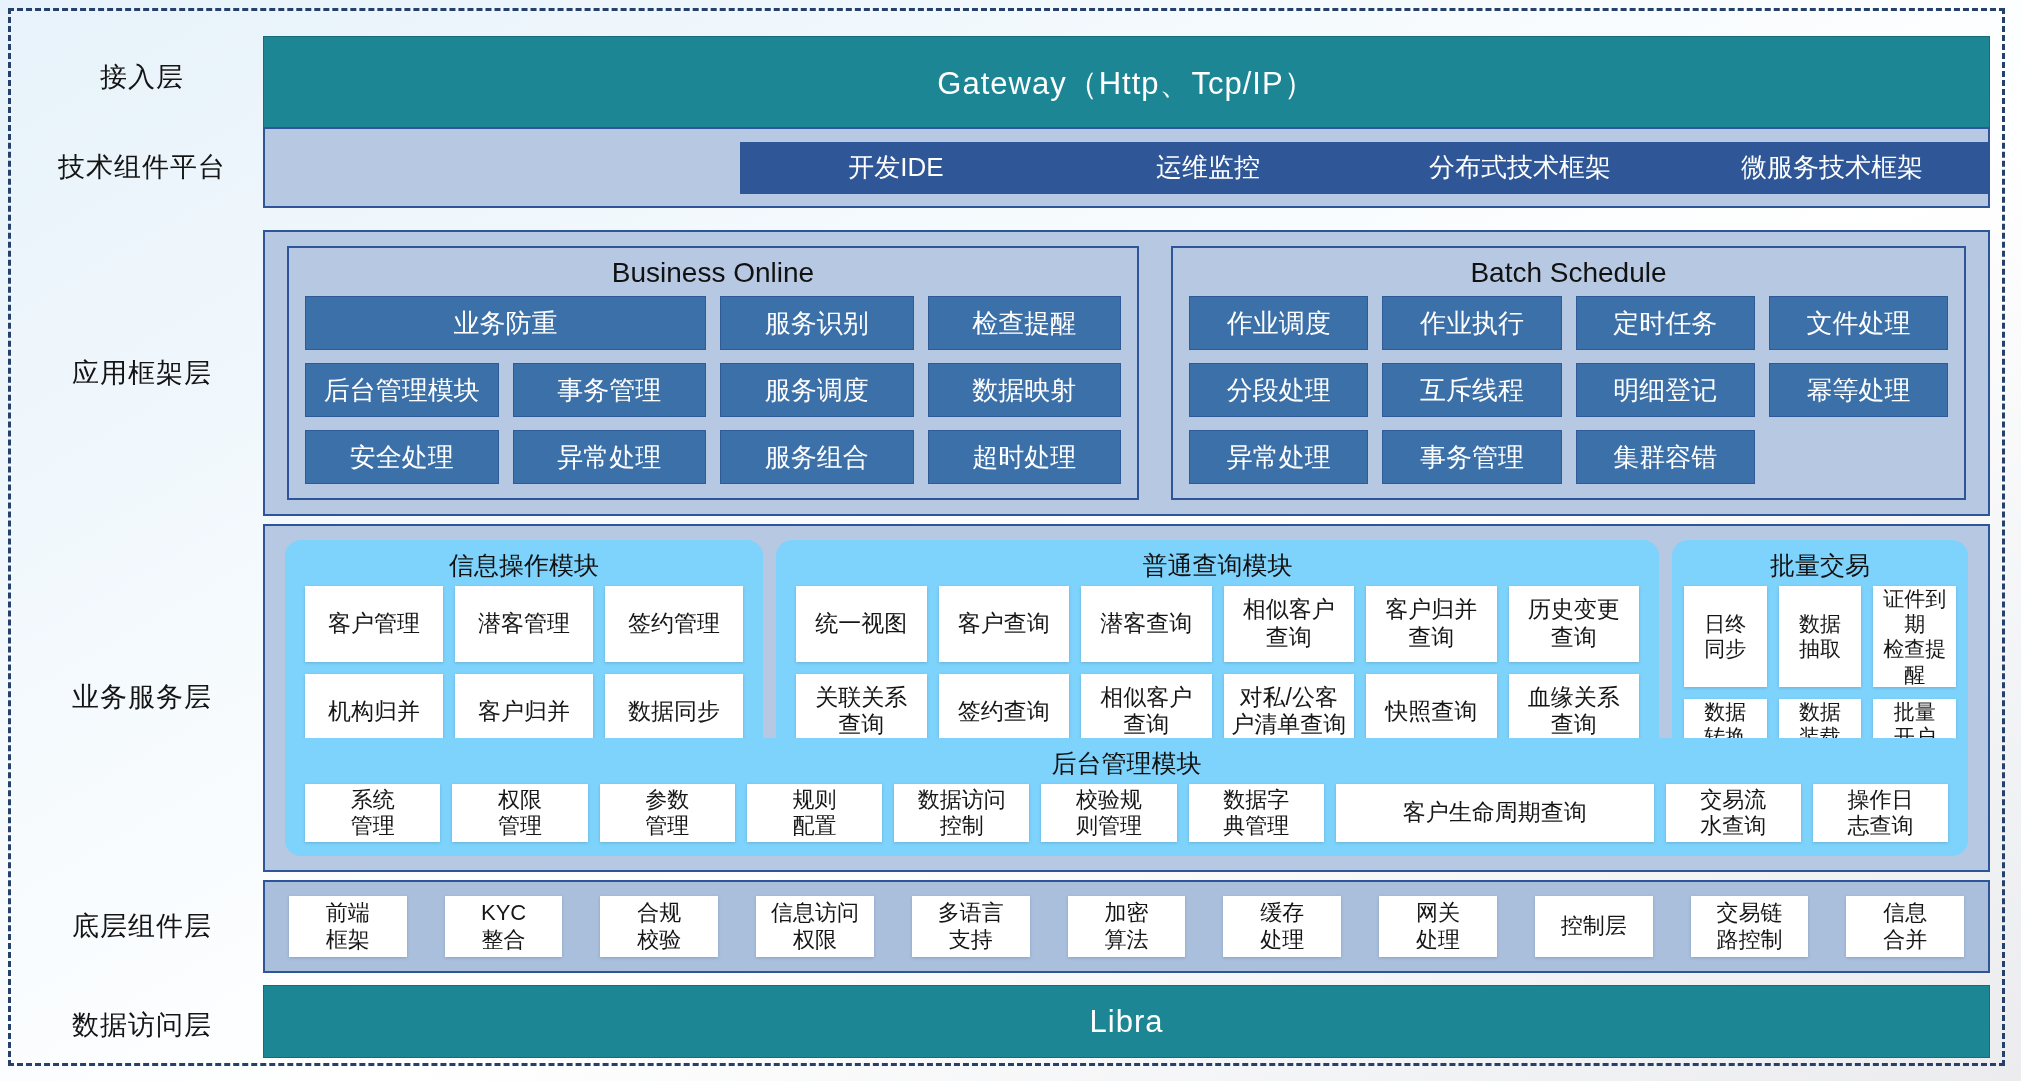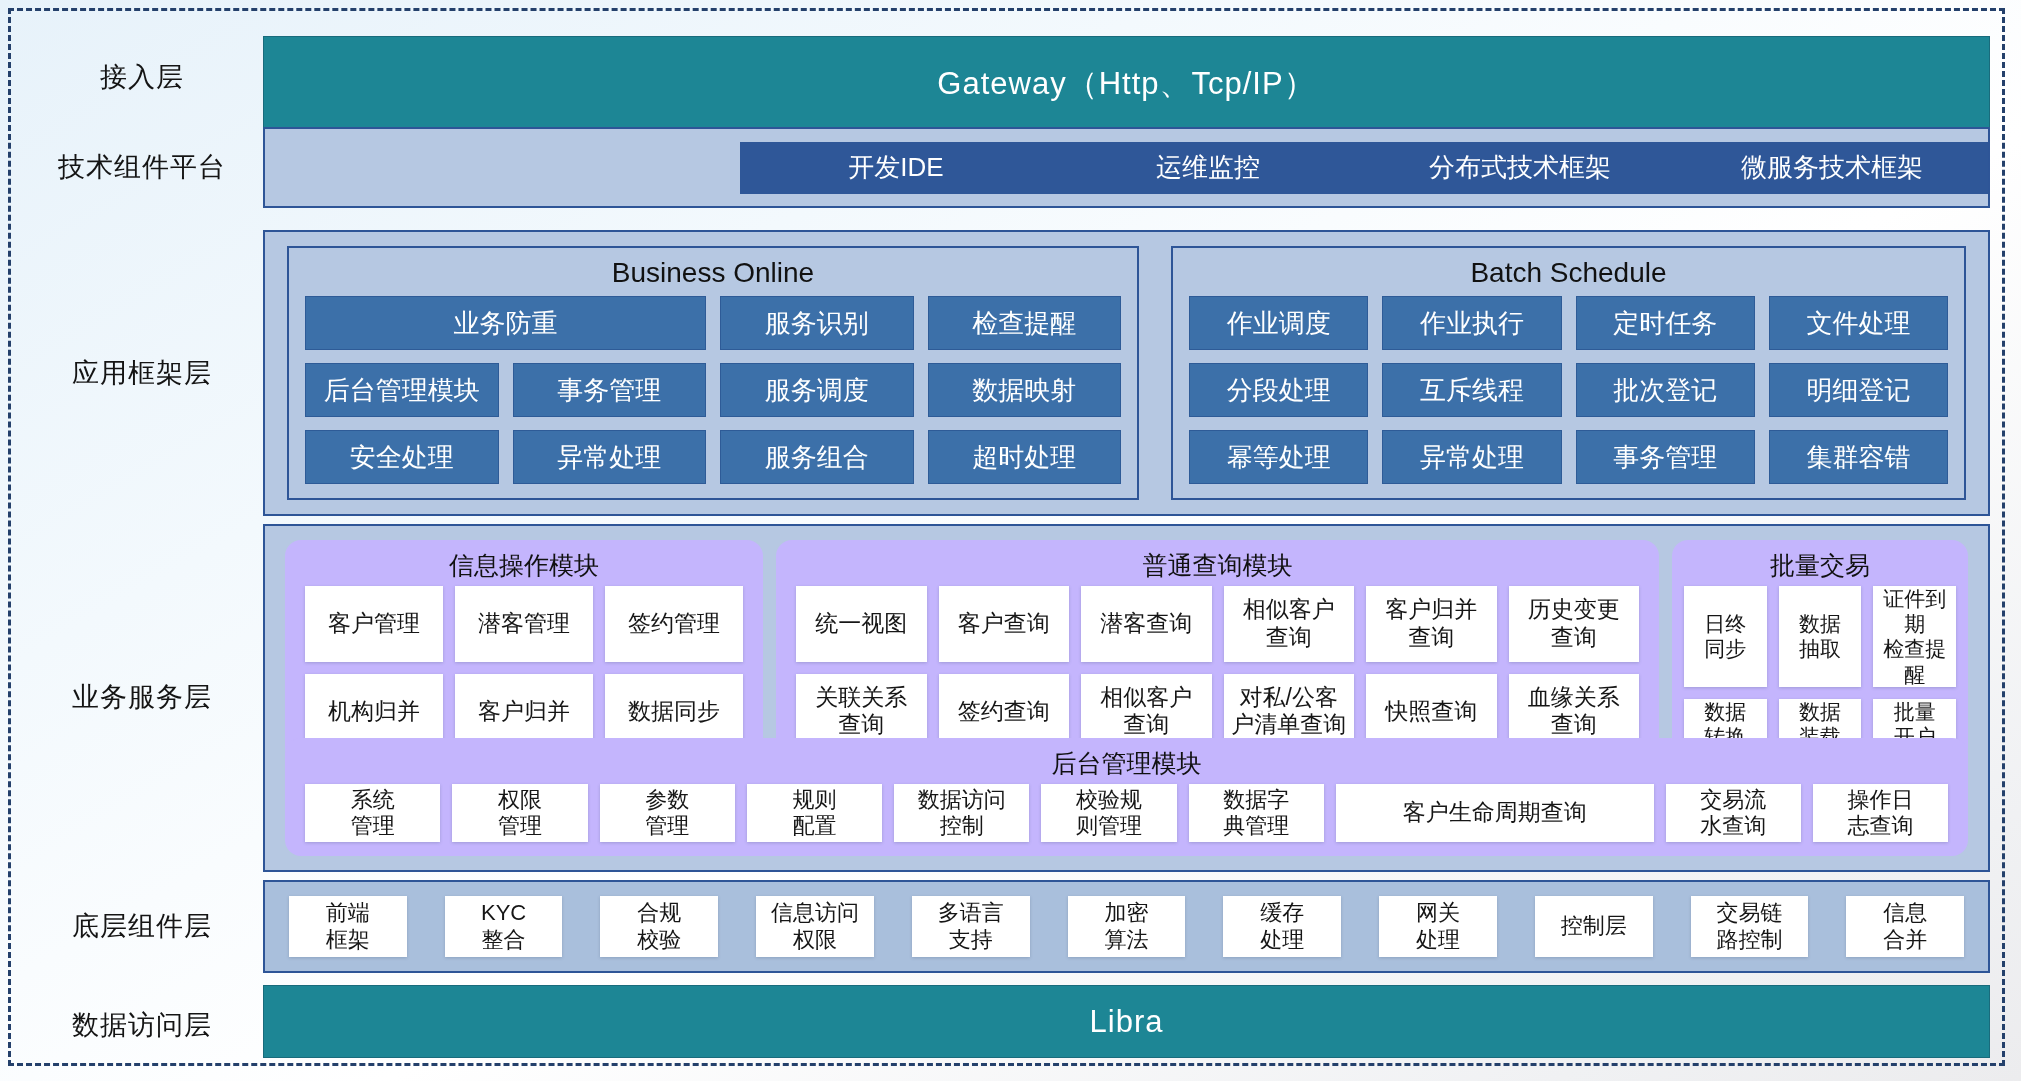--- a/index.html
+++ b/index.html
@@ -31,21 +31,21 @@
   .group{border:2px solid #2e5597;padding:2px 16px 14px;display:flex;flex-direction:column;box-sizing:border-box;}
   .group-title{text-align:center;font-size:28px;color:#111;height:46px;line-height:46px;}
   .grid4{display:grid;grid-template-columns:repeat(4,1fr);gap:13px 14px;flex:1;}
   .blue-btn{background:#3c70a9;border:1px solid #2e5b97;color:#fff;font-size:26px;
     display:flex;align-items:center;justify-content:center;box-sizing:border-box;}
   .span2{grid-column:span 2;}
 
   .bizsvc{top:524px;height:348px;background:#b6c8e2;border:2px solid #2e5597;
     padding:14px 20px;display:flex;flex-direction:column;gap:12px;}
   .panel-row{display:grid;grid-template-columns:478px 1fr 296px;gap:13px;flex:1;min-height:0;}
-  .panel{background:#c4b5fd;border-radius:16px;padding:4px 20px 14px;
+  .panel{background:#7dd3fc;border-radius:16px;padding:4px 20px 14px;
     display:flex;flex-direction:column;box-sizing:border-box;min-width:0;}
   .panel-title{text-align:center;font-size:25px;color:#111;height:42px;line-height:42px;white-space:nowrap;}
   .grid{display:grid;gap:12px;flex:1;}
   .cols3{grid-template-columns:repeat(3,1fr);}
   .cols6{grid-template-columns:repeat(6,1fr);}
   .white-btn{background:#ffffff;color:#161616;font-size:23px;line-height:1.2;
     display:flex;align-items:center;justify-content:center;text-align:center;
     white-space:pre-line;box-shadow:0 1px 3px rgba(70,90,120,.28);}
   .batch{padding-left:12px;padding-right:12px;}
   .batch .white-btn{font-size:21px;}
@@ -102,21 +102,20 @@
     </div>
     <div class="group">
       <div class="group-title">Batch Schedule</div>
       <div class="grid4">
           <div class="blue-btn">作业调度</div>
           <div class="blue-btn">作业执行</div>
           <div class="blue-btn">定时任务</div>
           <div class="blue-btn">文件处理</div>
           <div class="blue-btn">分段处理</div>
           <div class="blue-btn">互斥线程</div>
-          <div class="blue-btn">批次登记</div>
           <div class="blue-btn">明细登记</div>
           <div class="blue-btn">幂等处理</div>
           <div class="blue-btn">异常处理</div>
           <div class="blue-btn">事务管理</div>
           <div class="blue-btn">集群容错</div>
         </div>
     </div>
   </div>
 
   <div class="block bizsvc">

